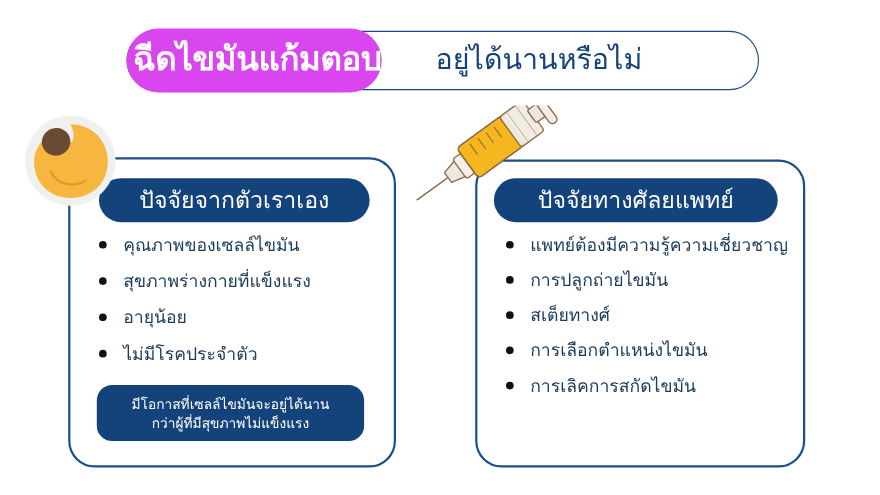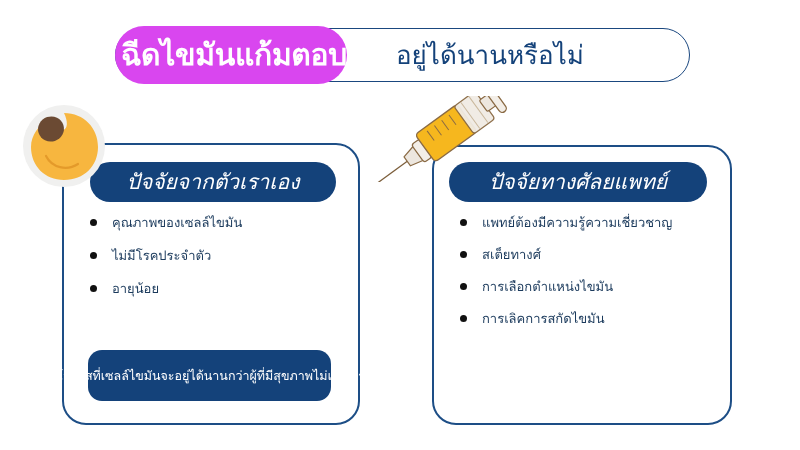--- a/index.html
+++ b/index.html
@@ -82,21 +82,20 @@
   #card-right { left: 432px; top: 145px; width: 300px; height: 280px; }
 
   .card-header {
     position: absolute;
     background: #14427A;
     border-radius: 22px;
     display: flex;
     align-items: center;
     justify-content: center;
     z-index: 4;
-    font-style: italic;
   }
   #hdr-left  { left: 90px;  top: 162px; width: 246px; height: 40px; }
   #hdr-right { left: 449px; top: 162px; width: 258px; height: 40px; }
   .card-header-text {
     color: #ffffff;
     font-size: 21px;
     white-space: nowrap;
     line-height: 1;
   }
 
@@ -107,21 +106,21 @@
     padding: 0;
     list-style: none;
   }
   #bullets-left  { left: 86px;  top: 212px; width: 262px; }
   #bullets-right { left: 456px; top: 212px; width: 262px; }
 
   .bullets li {
     position: relative;
     padding-left: 26px;
     color: #1B3A5C;
-    font-size: 13px;
+    font-size: 16px;
     line-height: 21px;
     margin-bottom: 12px;
   }
   #bullets-right li { margin-bottom: 11px; }
   .bullets li::before {
     content: "";
     position: absolute;
     left: 4px;
     top: 7px;
     width: 7px;
@@ -133,21 +132,21 @@
   
   #note-badge {
     position: absolute;
     left: 88px;
     top: 350px;
     width: 243px;
     height: 51px;
     background: #14427A;
     border-radius: 14px;
     display: flex;
-    flex-direction: row;
+    flex-direction: column;
     align-items: center;
     justify-content: center;
     text-align: center;
     padding: 0 8px;
     box-sizing: border-box;
   }
   #note-badge span {
     color: #ffffff;
     font-size: 12.5px;
     line-height: 17px;
@@ -219,32 +218,34 @@
       <rect x="146" y="26" width="8" height="34" rx="4" fill="#F3EEE7" stroke="#8A6A44" stroke-width="1.3"></rect>
     </g>
   </svg>
 
   <div class="card" id="card-left"></div>
   <div class="card-header" id="hdr-left">
     <span class="card-header-text">ปัจจัยจากตัวเราเอง</span>
   </div>
   <ul class="bullets" id="bullets-left">
     <li><span>คุณภาพของเซลล์ไขมัน</span></li>
+    <li><span>สุขภาพร่างกายที่แข็งแรง</span></li>
+    <li><span>อายุน้อย</span></li>
     <li><span>ไม่มีโรคประจำตัว</span></li>
-    <li><span>อายุน้อย</span></li>
   </ul>
   <div id="note-badge">
     <span>มีโอกาสที่เซลล์ไขมันจะอยู่ได้นาน</span>
     <span>กว่าผู้ที่มีสุขภาพไม่แข็งแรง</span>
   </div>
 
   <div class="card" id="card-right"></div>
   <div class="card-header" id="hdr-right">
     <span class="card-header-text">ปัจจัยทางศัลยแพทย์</span>
   </div>
   <ul class="bullets" id="bullets-right">
     <li><span>แพทย์ต้องมีความรู้ความเชี่ยวชาญ</span></li>
+    <li><span>การปลูกถ่ายไขมัน</span></li>
     <li><span>สเต็ยทางศ์</span></li>
     <li><span>การเลือกตำแหน่งไขมัน</span></li>
     <li><span>การเลิคการสกัดไขมัน</span></li>
   </ul>
 
 </div>
 
 </body></html>

